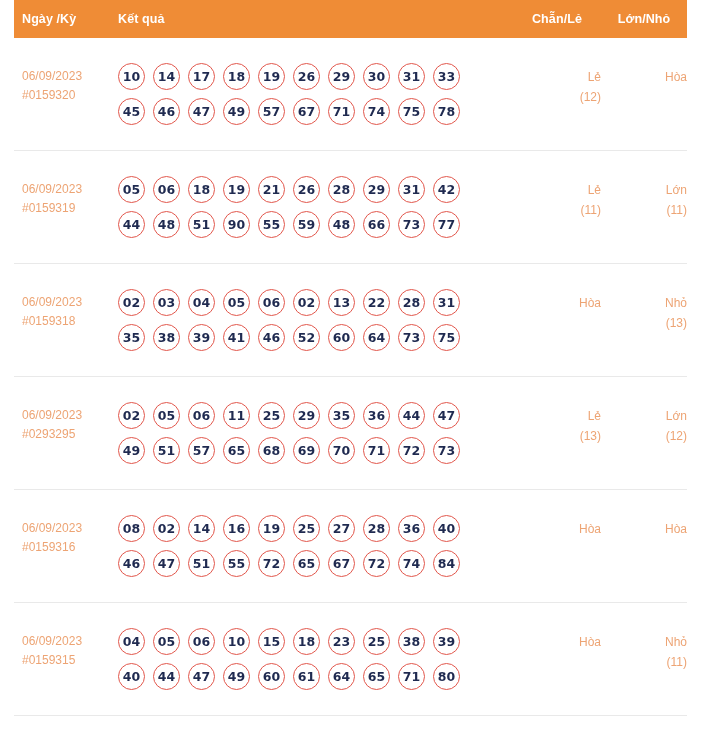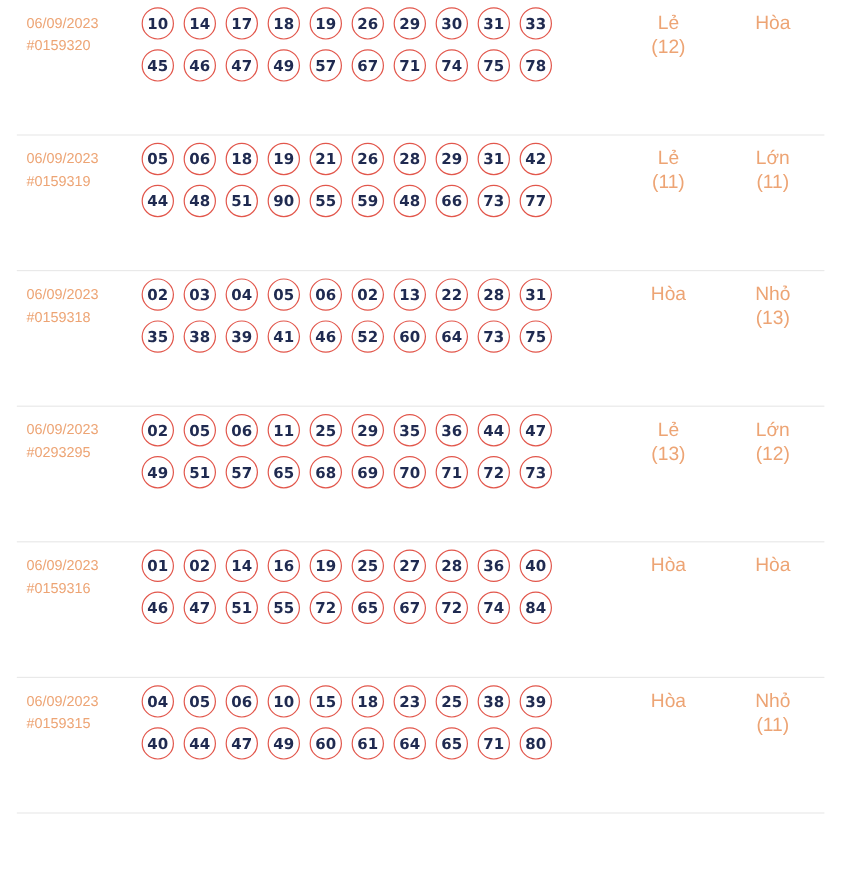--- a/index.html
+++ b/index.html
@@ -35,21 +35,21 @@
   .th-result { flex: 1 1 auto; padding-left: 12px; }
   .th-ce     { width: 88px; text-align: center; }
   .th-bs     { width: 86px; text-align: center; }
 
   
   .row {
     display: flex;
     align-items: flex-start;
     border-bottom: 1px solid #e9e9e9;
     min-height: 113px;
-    padding-top: 6px;
+    padding-top: 25px;
   }
   .row.first { border-top: none; }
 
   .cell-date {
     width: 92px;
     padding-left: 8px;
     padding-top: 4px;
     color: #eda474;
     font-size: 12px;
     line-height: 19px;
@@ -77,35 +77,41 @@
     font-size: 12.5px;
     font-weight: bold;
     display: flex;
     align-items: center;
     justify-content: center;
     font-family: "DejaVu Sans", sans-serif;
     flex: 0 0 auto;
   }
 
   .cell-ce, .cell-bs {
-    text-align: center;
+    text-align: right;
     color: #eda474;
-    font-size: 16px;
+    font-size: 12px;
     line-height: 20px;
     padding-top: 4px;
   }
   .cell-ce { width: 88px; }
   .cell-bs { width: 86px; }
   .cnt { display: block; }
 </style>
 </head>
 <body>
 
 <div class="table-wrap">
 
+  <div class="thead">
+    <div class="th th-date">Ngày /Kỳ</div>
+    <div class="th th-result">Kết quả</div>
+    <div class="th th-ce">Chẵn/Lẻ</div>
+    <div class="th th-bs">Lớn/Nhỏ</div>
+  </div>
 
   <div id="rows-container">
       <div class="row first">
         <div class="cell-date"><span>06/09/2023</span><span class="d-id">#0159320</span></div>
         <div class="cell-result">
           <div class="ball-row">
             <div class="ball">10</div>
             <div class="ball">14</div>
             <div class="ball">17</div>
             <div class="ball">18</div>
@@ -222,21 +228,21 @@
             <div class="ball">73</div>
           </div>
         </div>
         <div class="cell-ce"><span>Lẻ</span><span class="cnt">(13)</span></div>
         <div class="cell-bs"><span>Lớn</span><span class="cnt">(12)</span></div>
       </div>
       <div class="row">
         <div class="cell-date"><span>06/09/2023</span><span class="d-id">#0159316</span></div>
         <div class="cell-result">
           <div class="ball-row">
-            <div class="ball">01</div>
+            <div class="ball">08</div>
             <div class="ball">02</div>
             <div class="ball">14</div>
             <div class="ball">16</div>
             <div class="ball">19</div>
             <div class="ball">25</div>
             <div class="ball">27</div>
             <div class="ball">28</div>
             <div class="ball">36</div>
             <div class="ball">40</div>
           </div>

